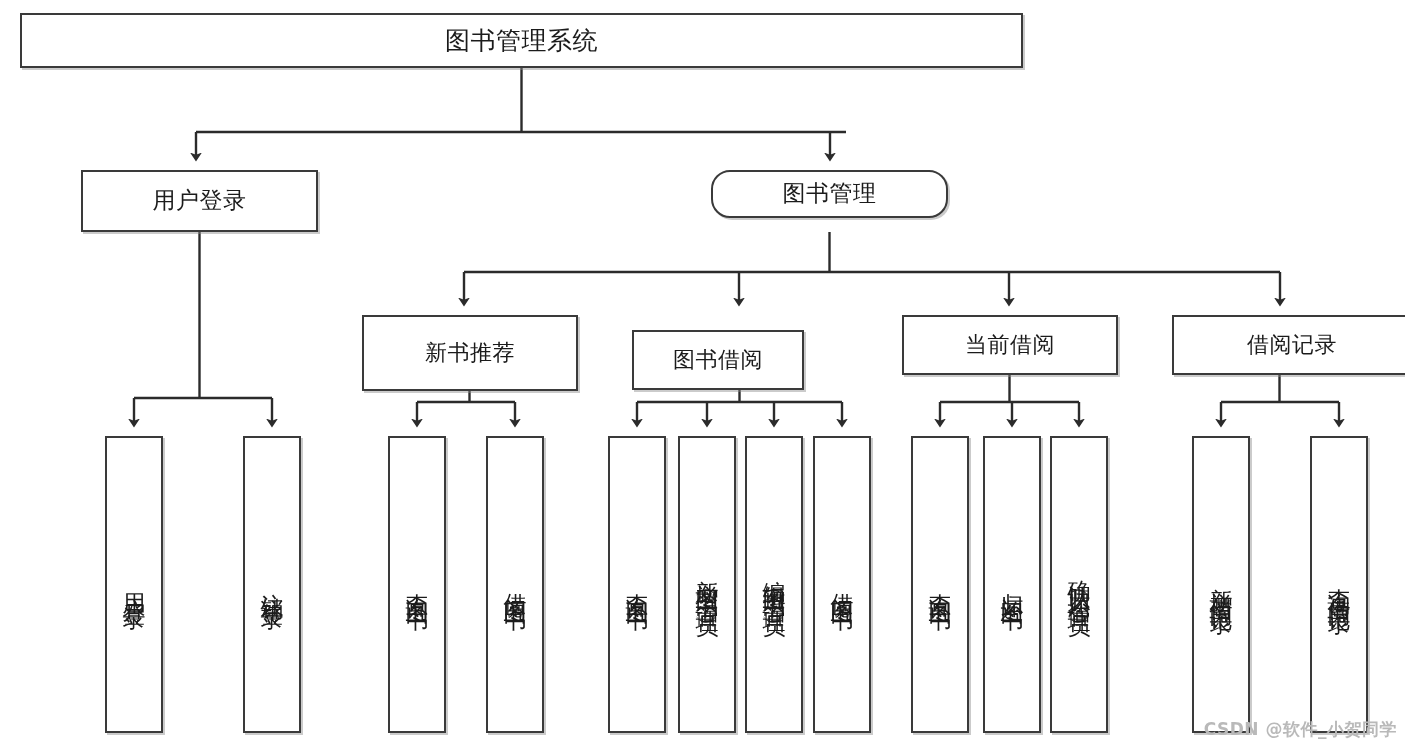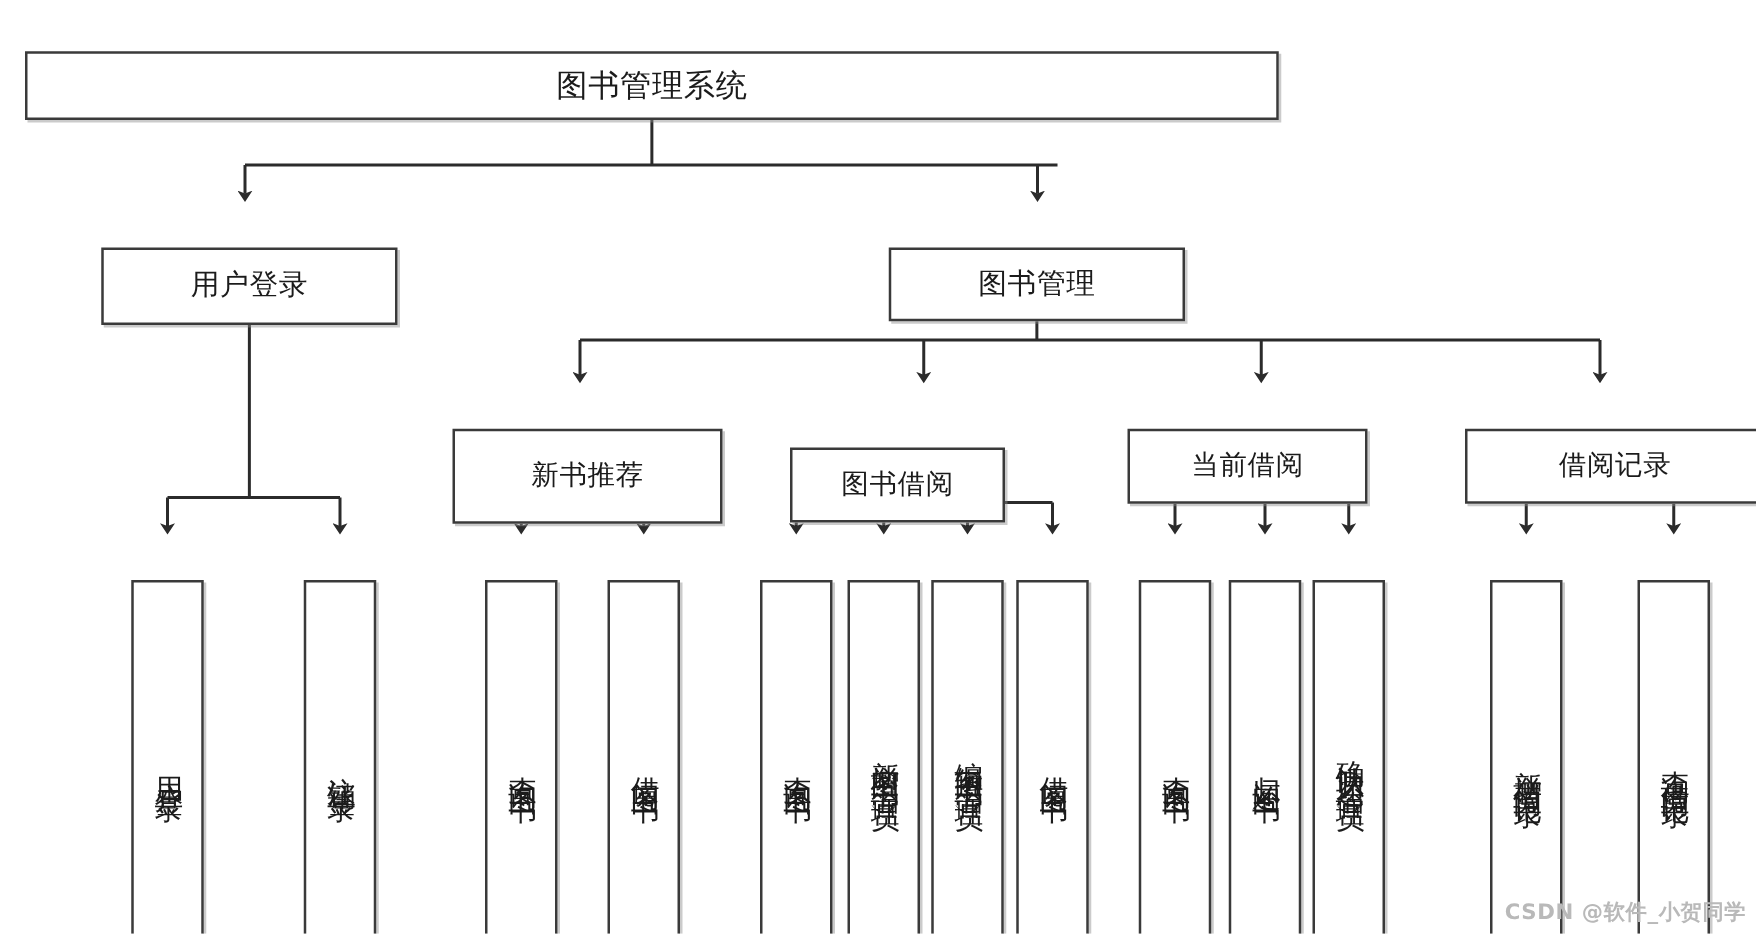--- a/index.html
+++ b/index.html
@@ -30,21 +30,20 @@
     position: absolute;
     box-sizing: border-box;
     background: #ffffff;
     border: 2px solid #3a3a3a;
     box-shadow: 2px 2px 0 rgba(140,140,140,0.45);
     display: flex;
     align-items: center;
     justify-content: center;
     color: #1b1b1b;
     z-index: 2;
-    margin-top: 28px;
   }
   .node-label {
     display: block;
     text-align: center;
     line-height: 1.12;
     letter-spacing: 0.5px;
     white-space: nowrap;
   }
   .node.root {
     border-width: 2px;
@@ -139,31 +138,31 @@
     </g>
   </svg>
 
   <div class="node root" id="node-root" style="left: 20px; top: 13px; width: 1003px; height: 55px;">
     <span class="node-label">图书管理系统</span>
   </div>
 
   <div class="node level1" id="node-l1-0" style="left: 81px; top: 170px; width: 237px; height: 62px;">
     <span class="node-label">用户登录</span>
   </div>
-  <div class="node level1" id="node-l1-1" style="left: 711px; top: 170px; width: 237px; height: 59px;">
+  <div class="node level1" id="node-l1-1" style="left: 711px; top: 170px; width: 237px; height: 48px; border-radius: 19px;">
     <span class="node-label">图书管理</span>
   </div>
 
   <div class="node level2" id="node-l2-0" style="left: 362px; top: 315px; width: 216px; height: 76px;">
     <span class="node-label">新书推荐</span>
   </div>
   <div class="node level2" id="node-l2-1" style="left: 632px; top: 330px; width: 172px; height: 60px;">
     <span class="node-label">图书借阅</span>
   </div>
-  <div class="node level2" id="node-l2-2" style="left: 902px; top: 315px; width: 192px; height: 60px;">
+  <div class="node level2" id="node-l2-2" style="left: 902px; top: 315px; width: 216px; height: 60px;">
     <span class="node-label">当前借阅</span>
   </div>
   <div class="node level2" id="node-l2-3" style="left: 1172px; top: 315px; width: 240px; height: 60px;">
     <span class="node-label">借阅记录</span>
   </div>
 
   <div class="node leaf" id="node-leaf-0" style="left: 105px; top: 436px; width: 58px; height: 297px;">
     <span class="node-label">用户登录</span>
   </div>
   <div class="node leaf" id="node-leaf-1" style="left: 243px; top: 436px; width: 58px; height: 297px;">

